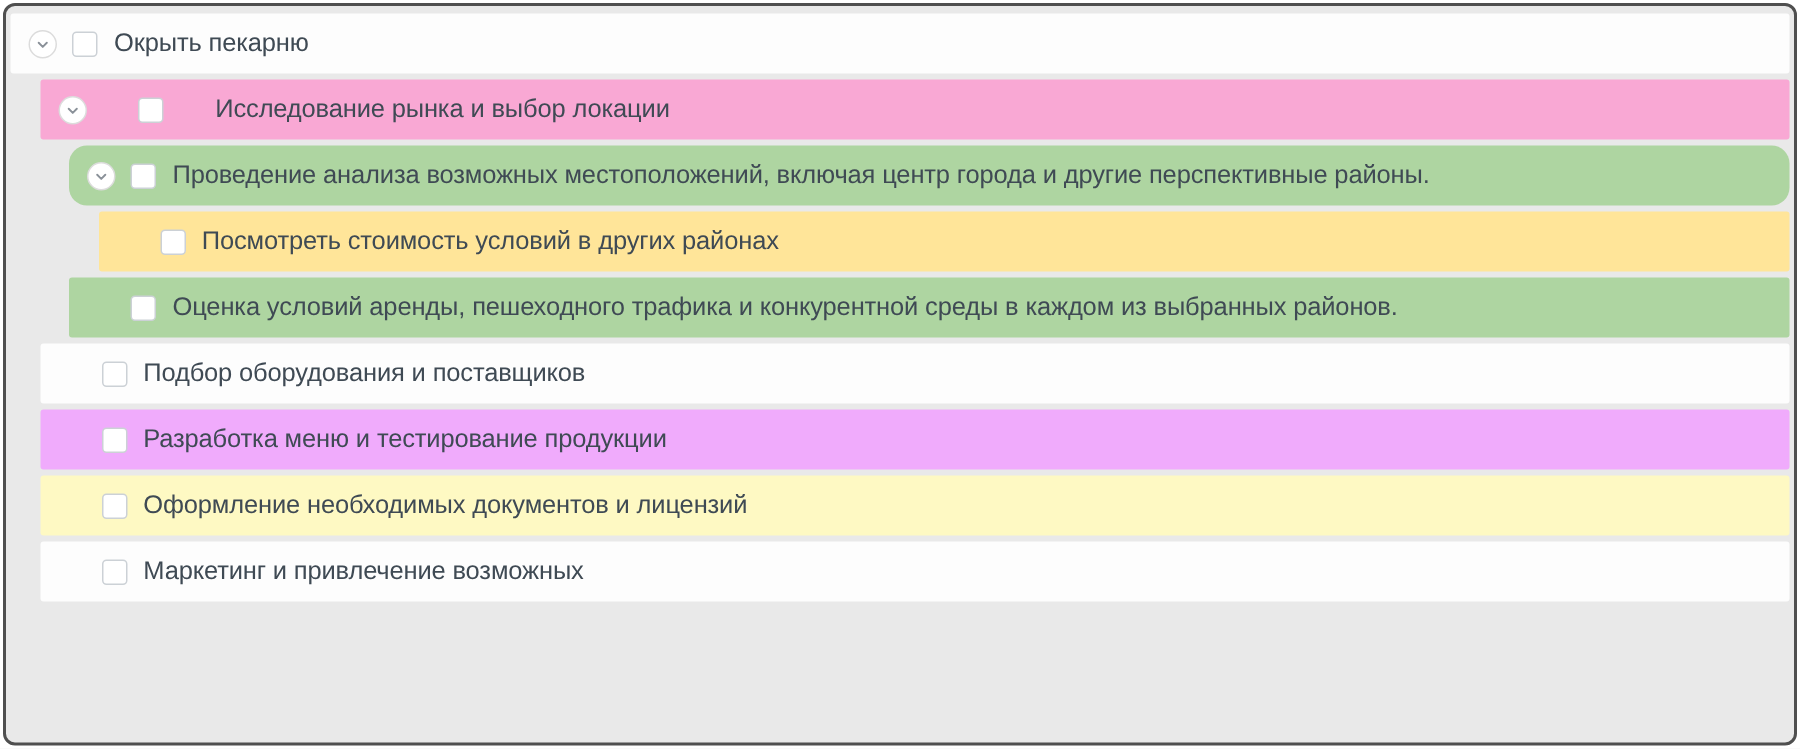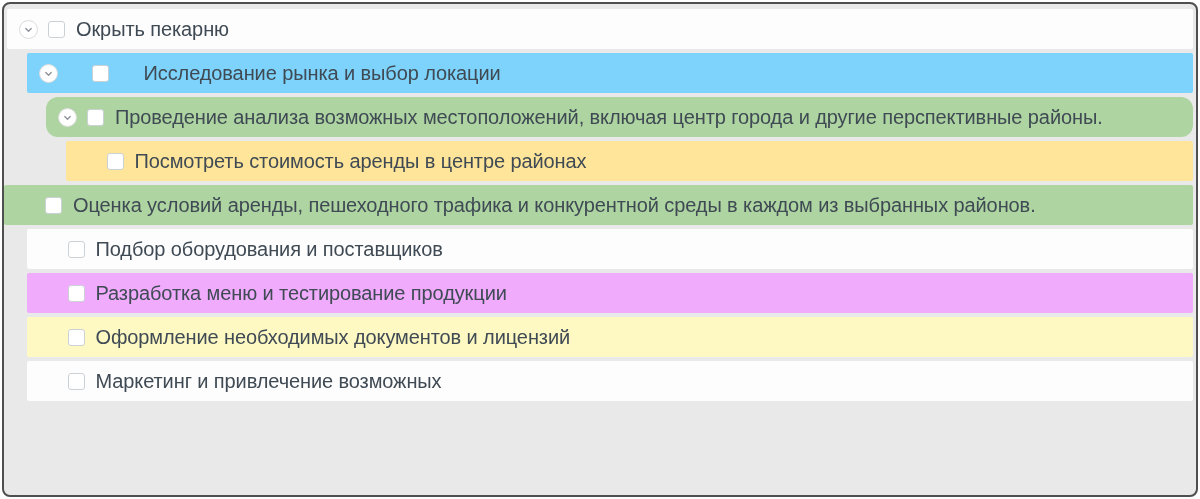--- a/index.html
+++ b/index.html
@@ -58,41 +58,41 @@
     margin-left: 10px;
     border-radius: 3px;
     background: #ffffff;
     border: 1px solid #ccd1d6;
     box-sizing: border-box;
     flex: 0 0 auto;
     cursor: pointer;
   }
   .label {
     margin-left: 11px;
-    font-size: 20px;
+    font-size: 17px;
     color: #3f4a54;
     letter-spacing: -0.1px;
     white-space: nowrap;
   }
 </style>
 </head>
 <body>
 
 <div class="widget">
   <div class="rows" id="rows">
       <div class="row" style="margin-left: 3px; background: rgb(253, 253, 253);">
     <span class="chev">
       <svg width="13" height="13" viewBox="0 0 24 24">
         <path d="M7 10.2 L12 15.2 L17 10.2" fill="none" stroke="#8a9199" stroke-width="2.4" stroke-linecap="round" stroke-linejoin="round"></path>
       </svg>
     </span>
     <span class="checkbox"></span>
     <span class="label">Окрыть пекарню</span>
   </div>
-      <div class="row" style="margin-left: 22.5px; background: #7dd3fc; gap: 24px;">
+      <div class="row" style="margin-left: 22.5px; background: #f9a8d4; gap: 24px;">
     <span class="chev">
       <svg width="13" height="13" viewBox="0 0 24 24">
         <path d="M7 10.2 L12 15.2 L17 10.2" fill="none" stroke="#8a9199" stroke-width="2.4" stroke-linecap="round" stroke-linejoin="round"></path>
       </svg>
     </span>
     <span class="checkbox"></span>
     <span class="label">Исследование рынка и выбор локации</span>
   </div>
       <div class="row" style="margin-left: 42px; background: rgb(174, 213, 161); border-radius: 12px;">
     <span class="chev">
@@ -103,23 +103,23 @@
     <span class="checkbox"></span>
     <span class="label">Проведение анализа возможных местоположений, включая центр города и другие перспективные районы.</span>
   </div>
       <div class="row" style="margin-left: 61.5px; background: rgb(255, 229, 153);">
     <span class="chev hidden">
       <svg width="13" height="13" viewBox="0 0 24 24">
         <path d="M7 10.2 L12 15.2 L17 10.2" fill="none" stroke="#8a9199" stroke-width="2.4" stroke-linecap="round" stroke-linejoin="round"></path>
       </svg>
     </span>
     <span class="checkbox"></span>
-    <span class="label">Посмотреть стоимость аренды в центре районах</span>
+    <span class="label">Посмотреть стоимость условий в других районах</span>
   </div>
-      <div class="row" style="background: rgb(174, 213, 161); text-align: center;">
+      <div class="row" style="margin-left: 42px; background: rgb(174, 213, 161); text-align: center;">
     <span class="chev hidden">
       <svg width="13" height="13" viewBox="0 0 24 24">
         <path d="M7 10.2 L12 15.2 L17 10.2" fill="none" stroke="#8a9199" stroke-width="2.4" stroke-linecap="round" stroke-linejoin="round"></path>
       </svg>
     </span>
     <span class="checkbox"></span>
     <span class="label">Оценка условий аренды, пешеходного трафика и конкурентной среды в каждом из выбранных районов.</span>
   </div>
       <div class="row" style="margin-left: 22.5px; background: rgb(253, 253, 253);">
     <span class="chev hidden">

